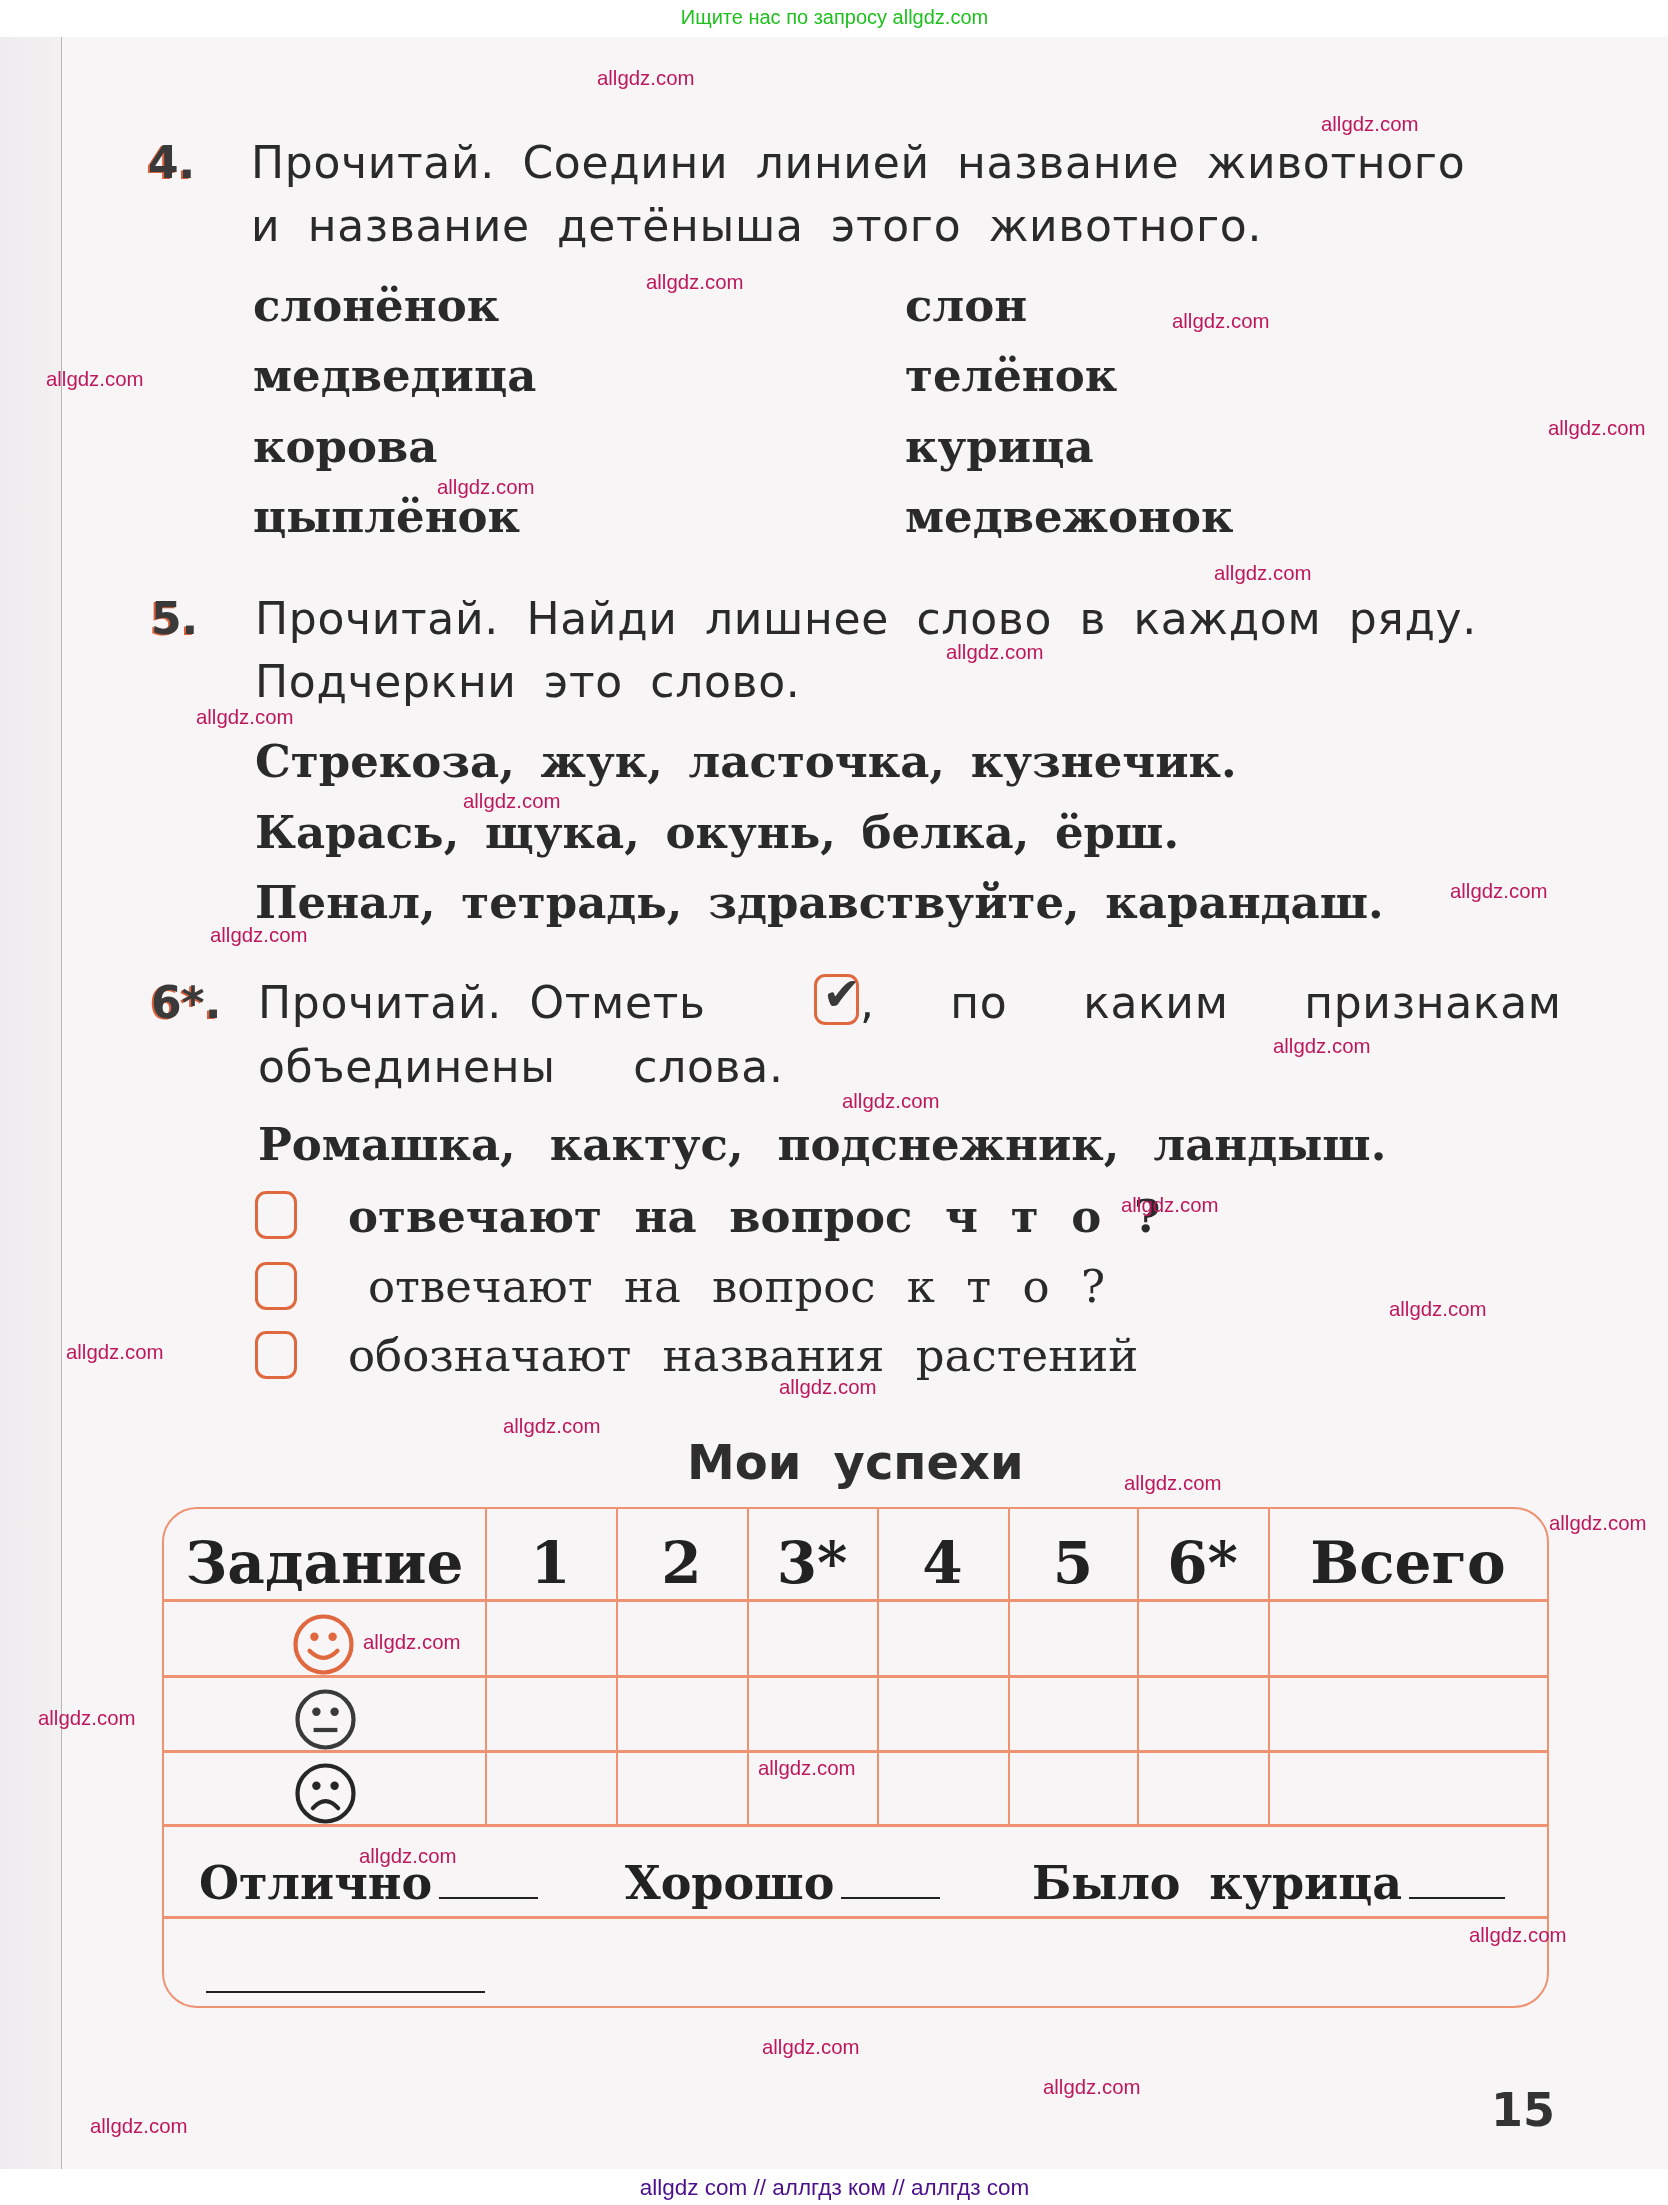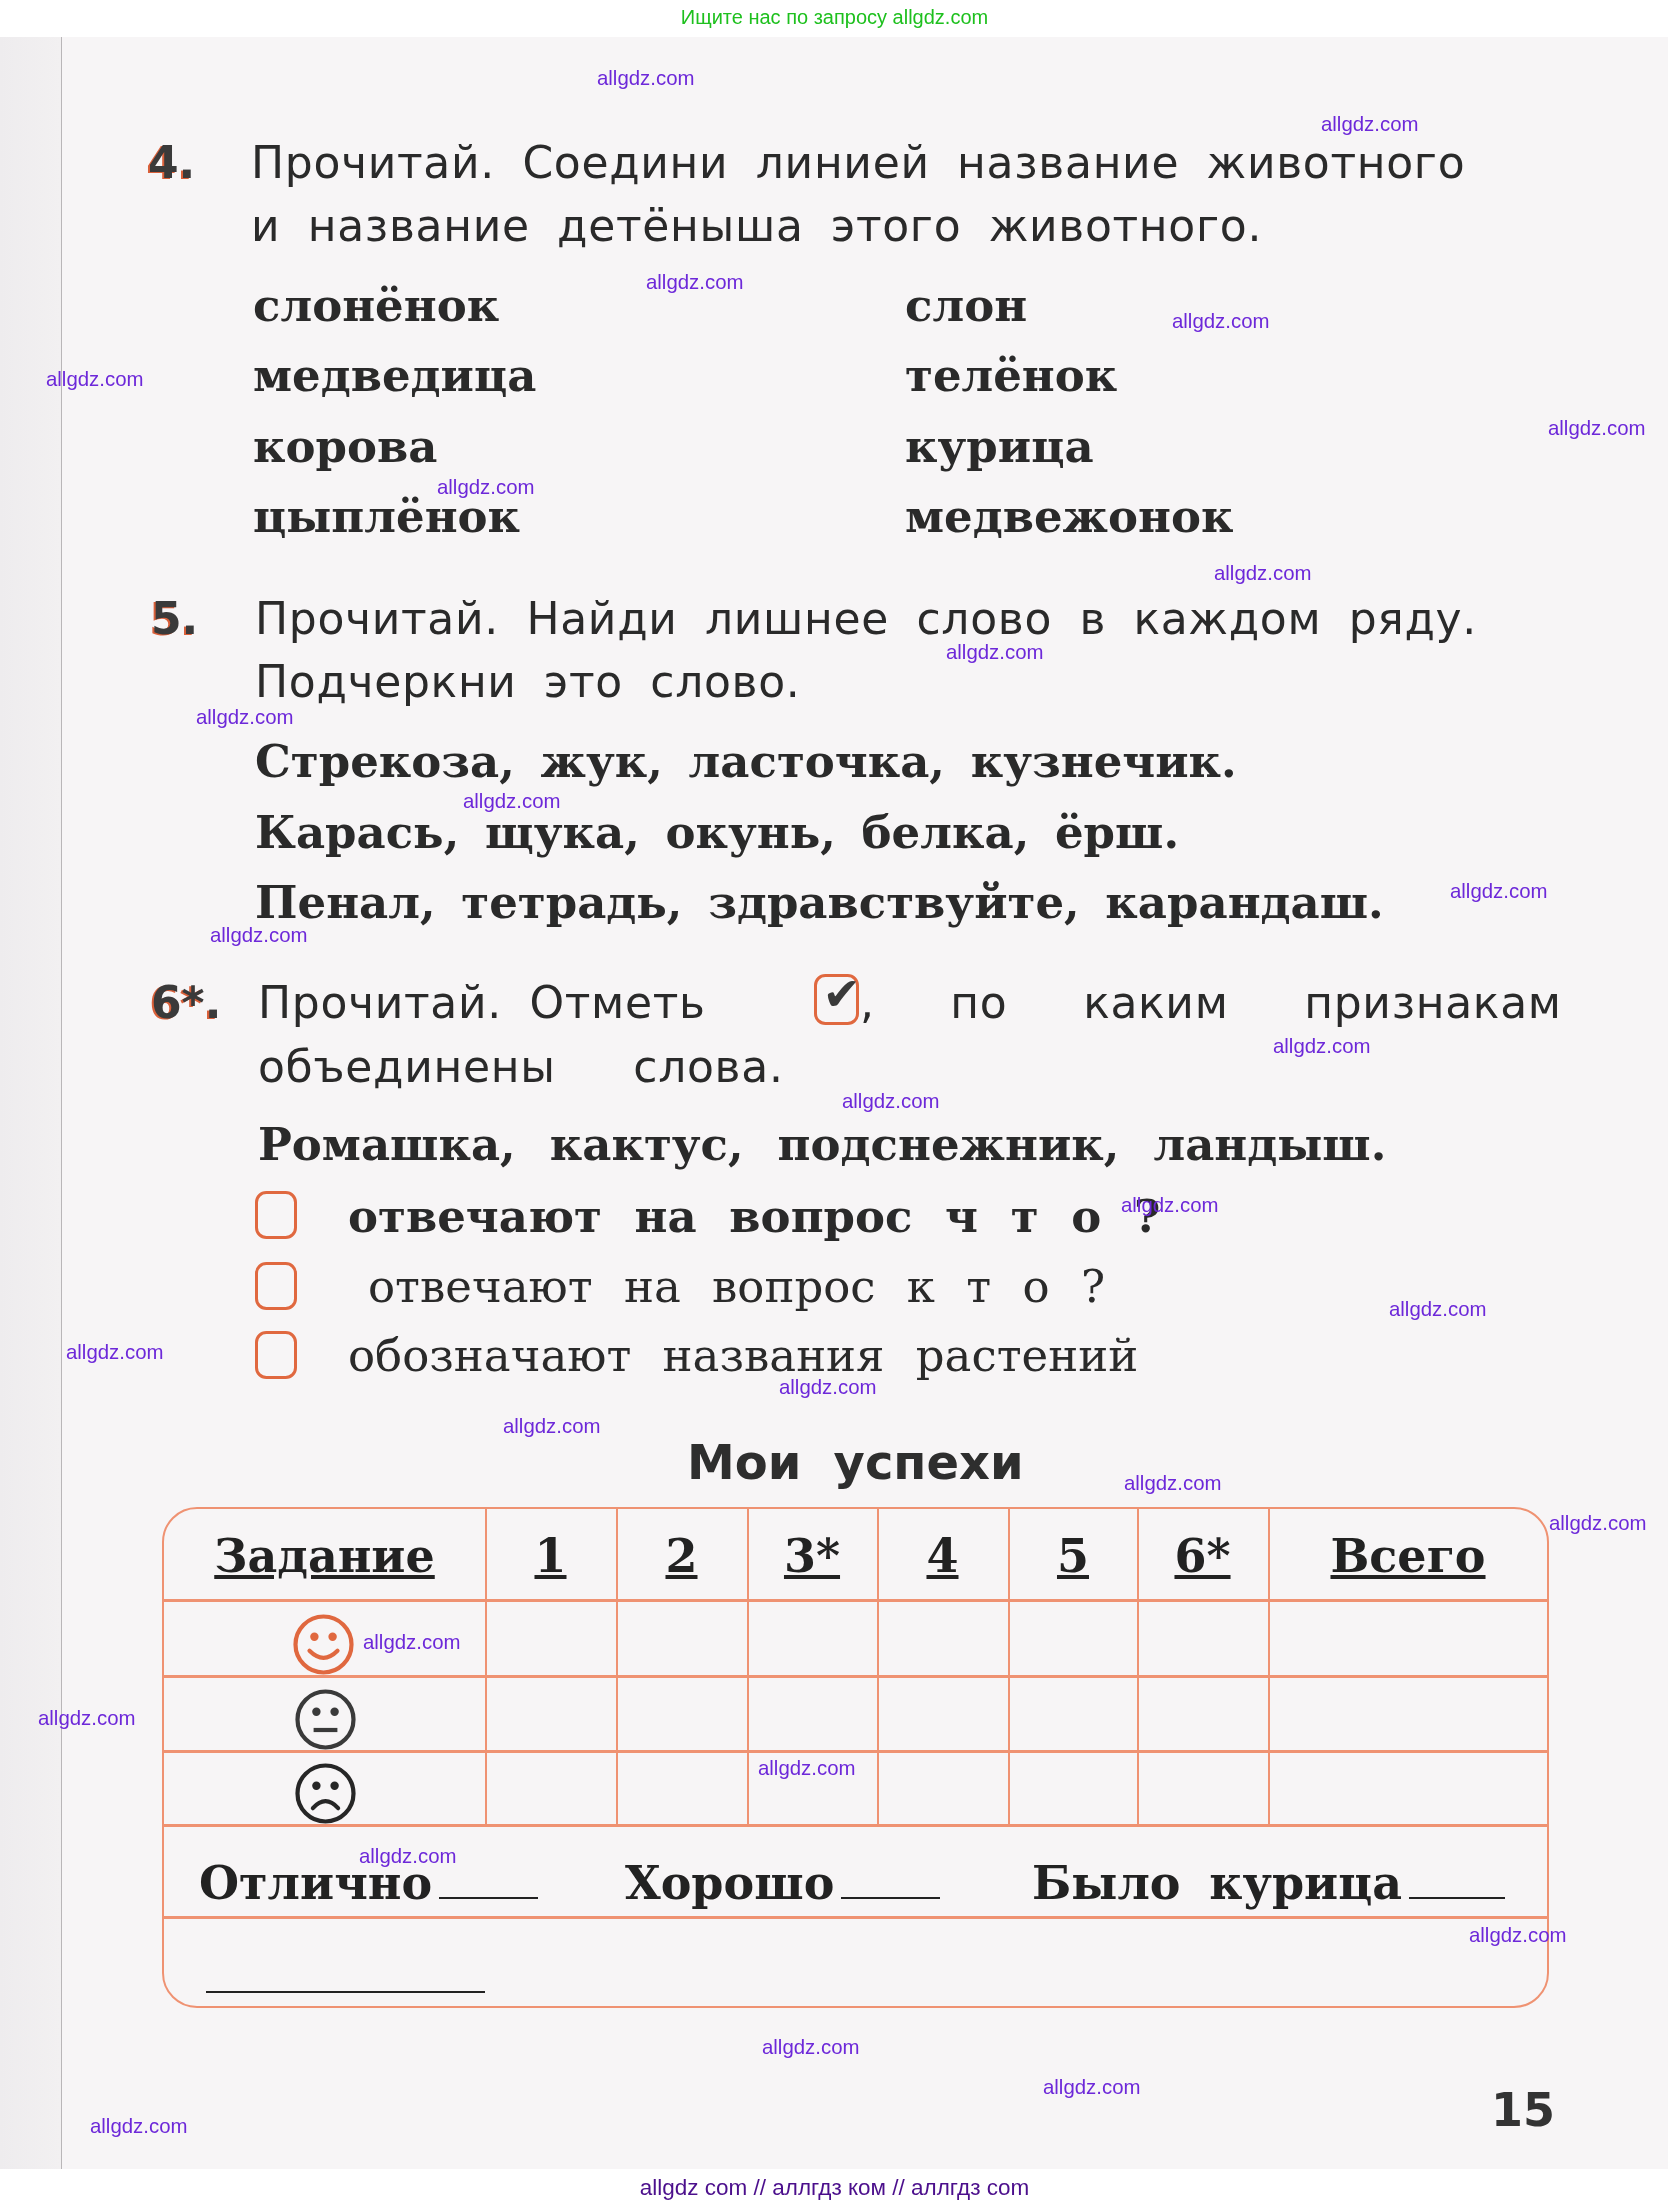--- a/index.html
+++ b/index.html
@@ -25,35 +25,35 @@
     position: absolute; left: 0; top: 2169px; width: 1669px; height: 37px; background: #ffffff;
     text-align: center; font-family: "Liberation Sans", sans-serif; font-size: 22.5px; line-height: 37px; color: #4b0f8c;
   }
   .abs { position: absolute; white-space: nowrap; }
   .task-num {
     font-family: "DejaVu Sans", sans-serif; font-weight: bold; font-size: 44px;
     color: #3a3a3a; text-shadow: -2.1px 1.4px 0 #d9603a;
   }
   .sans-line { font-family: "DejaVu Sans", sans-serif; font-size: 44px; color: #2a2a2a; letter-spacing: 0.7px; word-spacing: 12.7px; }
   .serif-line { font-family: "DejaVu Serif", serif; font-size: 45px; font-weight: bold; color: #2a2a2a; word-spacing: 10px; }
-  .wm { font-family: "Liberation Sans", sans-serif; font-size: 20.4px; color: #6d28d9; }
+  .wm { font-family: "Liberation Sans", sans-serif; font-size: 20.4px; color: #be185d; }
   .checkbox {
     position: absolute; width: 42px; height: 48px; border: 3.5px solid #e0683f; border-radius: 11.3px; box-sizing: border-box;
     background: transparent;
   }
   .check-sample { position: absolute; width: 45px; height: 51px; border: 3.5px solid #e0683f; border-radius: 11.3px; box-sizing: border-box; }
   .check-sample .mark { position: absolute; left: 5.6px; top: -5.6px; font-size: 46px; font-weight: bold; color: #3a3a3a; line-height: 1; font-family: "DejaVu Sans", sans-serif; }
   .heading-success { font-family: "DejaVu Sans", sans-serif; font-size: 48px; font-weight: bold; color: #2e2e2e; word-spacing: 15.5px; }
   .tbl {
     position: absolute; left: 162px; top: 1507px; width: 1387px; height: 501px;
     border: 2.8px solid #ef9272; border-radius: 35px; box-sizing: border-box; overflow: hidden;
   }
   .hline { position: absolute; left: 0; height: 2.8px; background: #ef9272; width: 100%; }
   .vline { position: absolute; top: 0; width: 2.1px; background: #ef9272; }
-  .th { position: absolute; font-family: "DejaVu Serif", serif; font-weight: bold; font-size: 46px; color: #222; text-align: center; text-decoration: underline; }
+  .th { position: absolute; font-family: "DejaVu Serif", serif; font-weight: bold; font-size: 58px; color: #222; text-align: center; }
   .face { position: absolute; }
   .score-text { position: absolute; font-family: "DejaVu Serif", serif; font-weight: bold; font-size: 46px; color: #222; white-space: nowrap; }
   .blank { display: inline-block; border-bottom: 2.8px solid #222; height: 35px; vertical-align: baseline; margin-left: 7px; }
   .page-num { font-family: "DejaVu Sans", sans-serif; font-weight: bold; font-size: 46px; color: #333; }
 </style>
 </head>
 <body>
 
 <div class="top-banner">Ищите нас по запросу allgdz.com</div>
 

